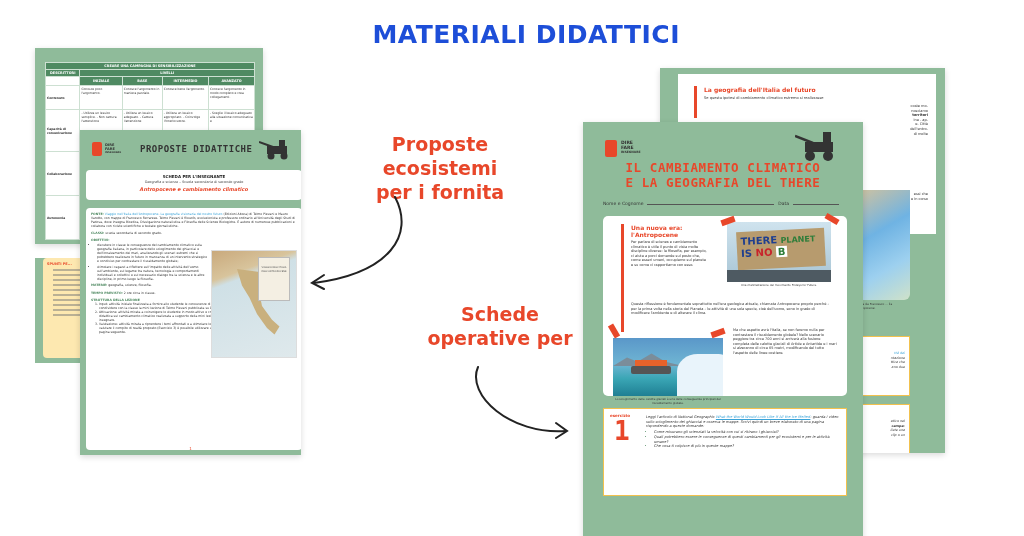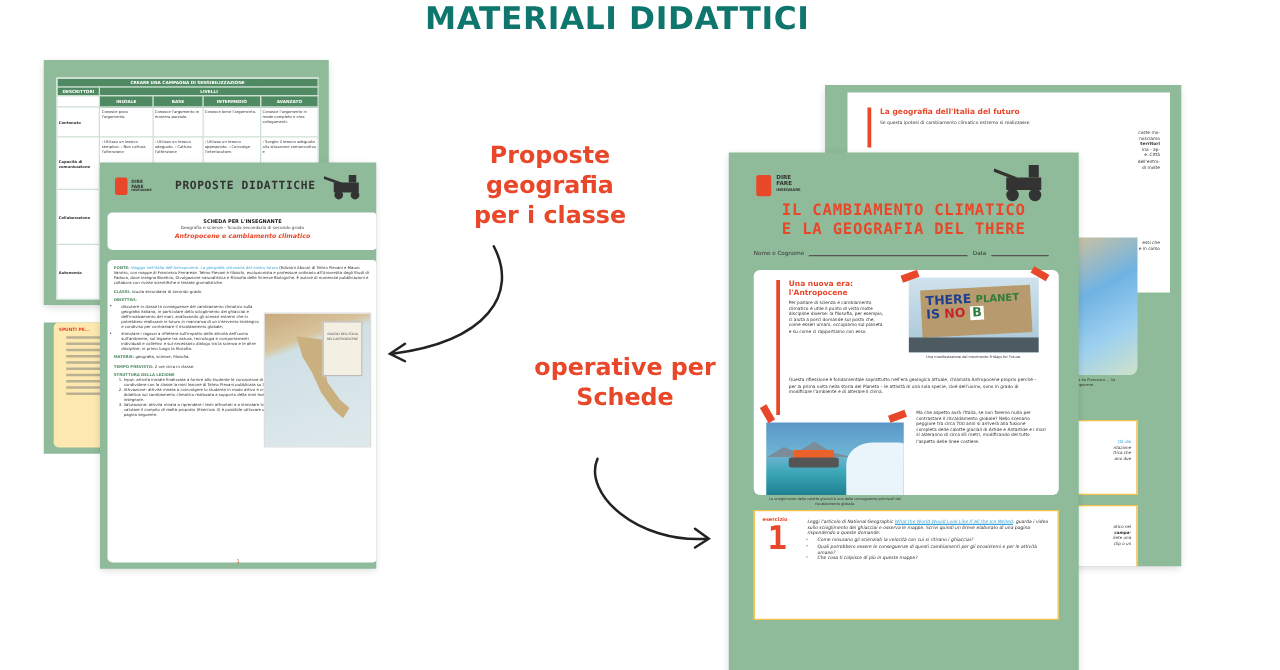--- a/index.html
+++ b/index.html
@@ -1,23 +1,23 @@
 <!DOCTYPE html>
 <html><head>
 <meta charset="utf-8">
 <style>
   * { box-sizing: border-box; margin: 0; padding: 0; }
   html, body { width: 1024px; height: 536px; background: #ffffff; overflow: hidden; }
   body { position: relative; font-family: "DejaVu Sans", sans-serif; }
 
-  .title-block { position: absolute; left: 340px; top: 0; width: 340px; text-align: left; color: #0f766e; }
+  .title-block { position: absolute; left: 340px; top: 20px; width: 340px; text-align: right; color: #1d4ed8; }
   .title-main { font-family: "DejaVu Sans", sans-serif; font-weight: bold; font-size: 25px; letter-spacing: 0.5px; }
   .title-sub { font-family: "DejaVu Sans", sans-serif; font-weight: bold; font-size: 30px; margin-top: 2px; }
 
-  .callout { position: absolute; color: #e8472a; font-weight: bold; text-align: center; font-size: 19px; line-height: 24px; font-family: "DejaVu Sans", sans-serif; }
+  .callout { position: absolute; color: #e8472a; font-weight: bold; text-align: center; font-size: 19px; line-height: 24px; font-family: "DejaVu Sans", sans-serif; margin-top: 20px; }
   .callout-teachers { left: 320px; top: 112px; width: 240px; }
   .callout-students { left: 400px; top: 282px; width: 200px; }
 
   svg.arrow { position: absolute; overflow: visible; }
 
   .page { position: absolute; background: #8fbb9a; box-shadow: 0 2px 6px rgba(0,0,0,0.15); overflow: hidden; }
 
   
   .page-table { left: 35px; top: 48px; width: 228px; height: 196px; }
   .tbl-wrap { position: absolute; left: 10px; top: 14px; width: 210px; background: #fff; }
@@ -108,26 +108,26 @@
 </style>
 </head>
 <body>
 
 <div class="title-block">
   <div class="title-main">MATERIALI DIDATTICI</div>
 </div>
 
 <div class="callout callout-teachers">
   <div>Proposte</div>
-  <div>geografia</div>
-  <div>per i classe</div>
+  <div>ecosistemi</div>
+  <div>per i fornita</div>
 </div>
 <div class="callout callout-students">
+  <div>Schede</div>
   <div>operative per</div>
-  <div>Schede</div>
 </div>
 
 <svg class="arrow" style="left:300px;top:195px;" width="120" height="100" viewBox="0 0 120 100">
   <path d="M95 2 C115 40, 90 78, 14 88" stroke="#222" stroke-width="2" fill="none" stroke-linecap="round"></path>
   <path d="M24 80 L12 88 L24 94" stroke="#222" stroke-width="2" fill="none" stroke-linecap="round"></path>
 </svg>
 <svg class="arrow" style="left:470px;top:365px;" width="120" height="80" viewBox="0 0 120 80">
   <path d="M8 2 C-4 30, 40 70, 96 66" stroke="#222" stroke-width="2" fill="none" stroke-linecap="round"></path>
   <path d="M86 58 L97 66 L86 73" stroke="#222" stroke-width="2" fill="none" stroke-linecap="round"></path>
 </svg>

